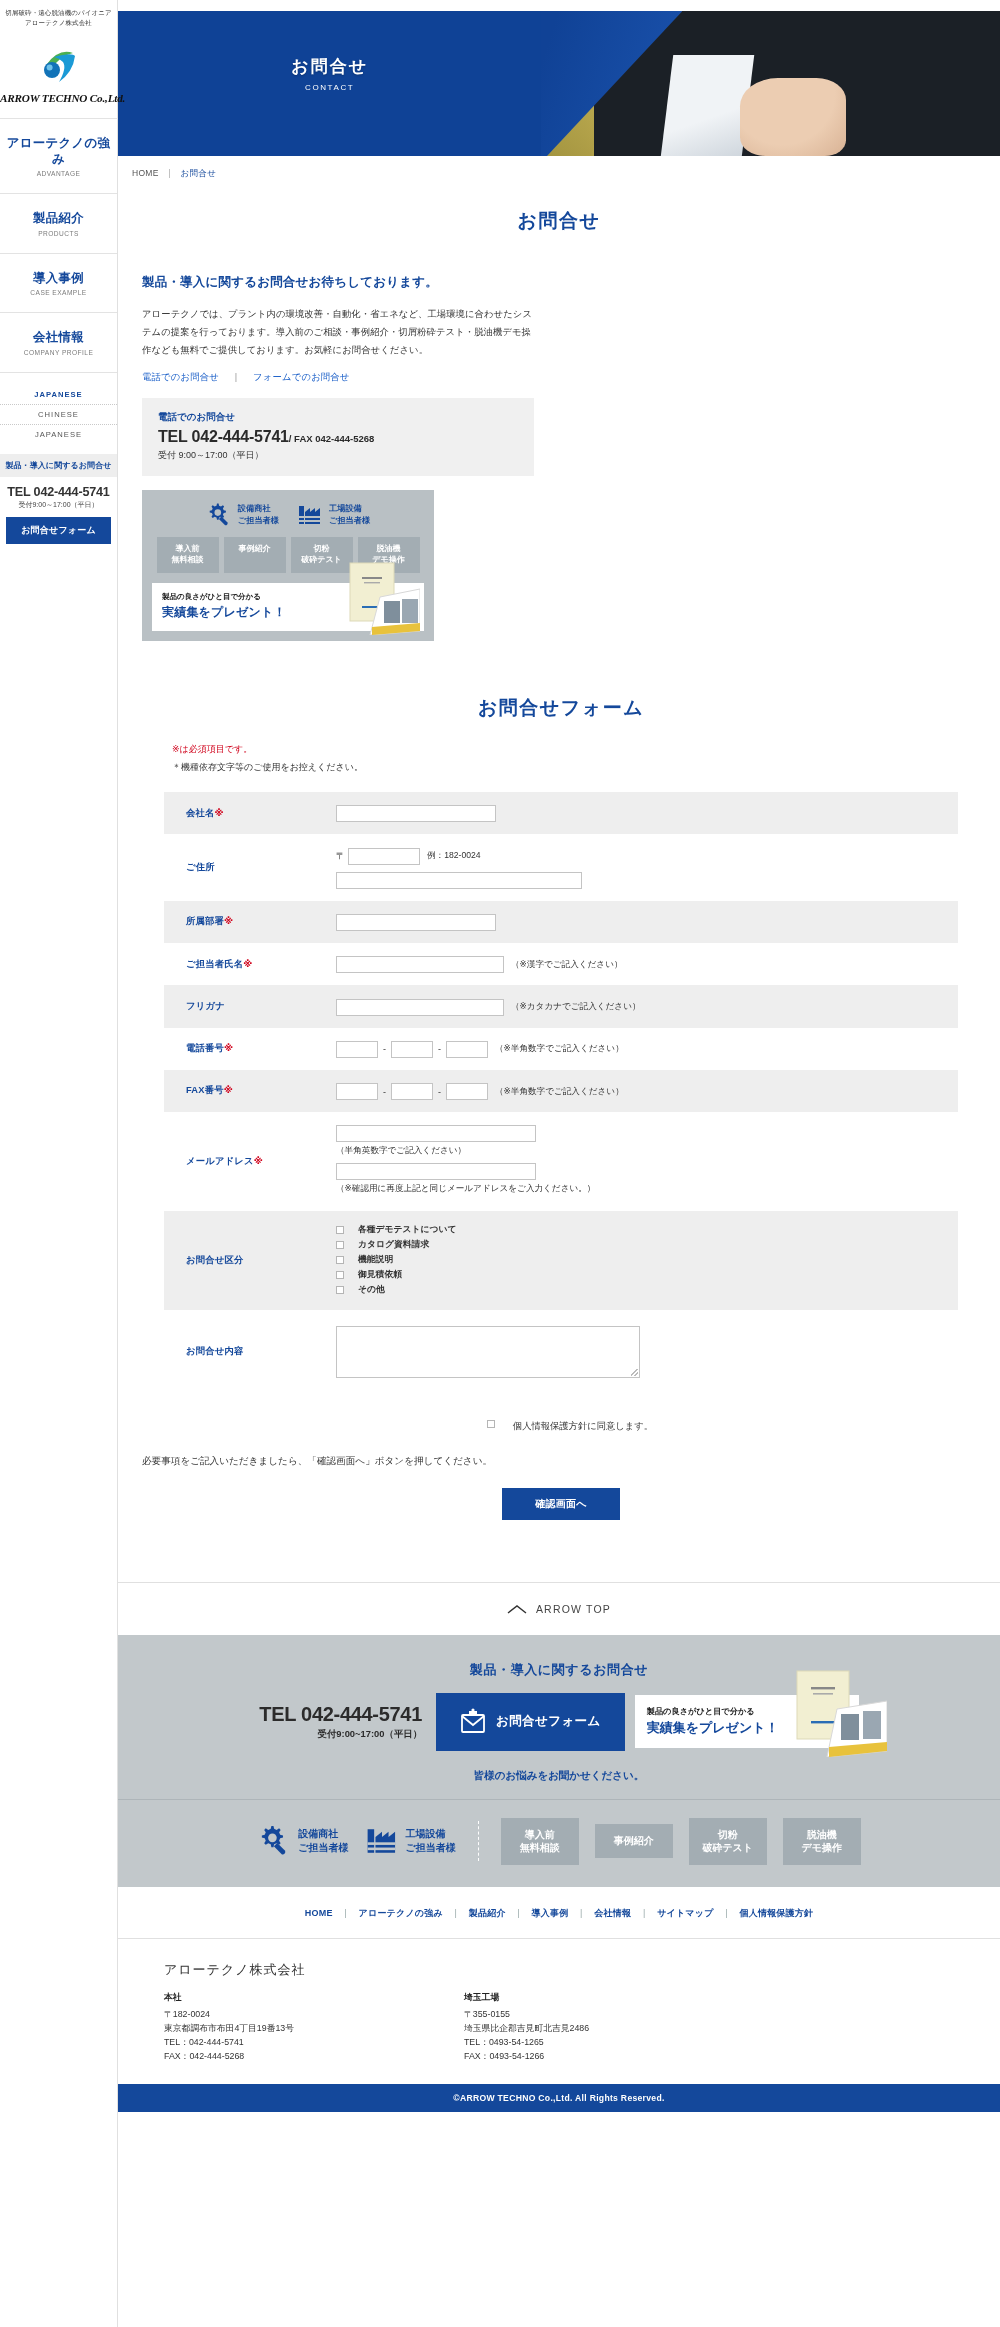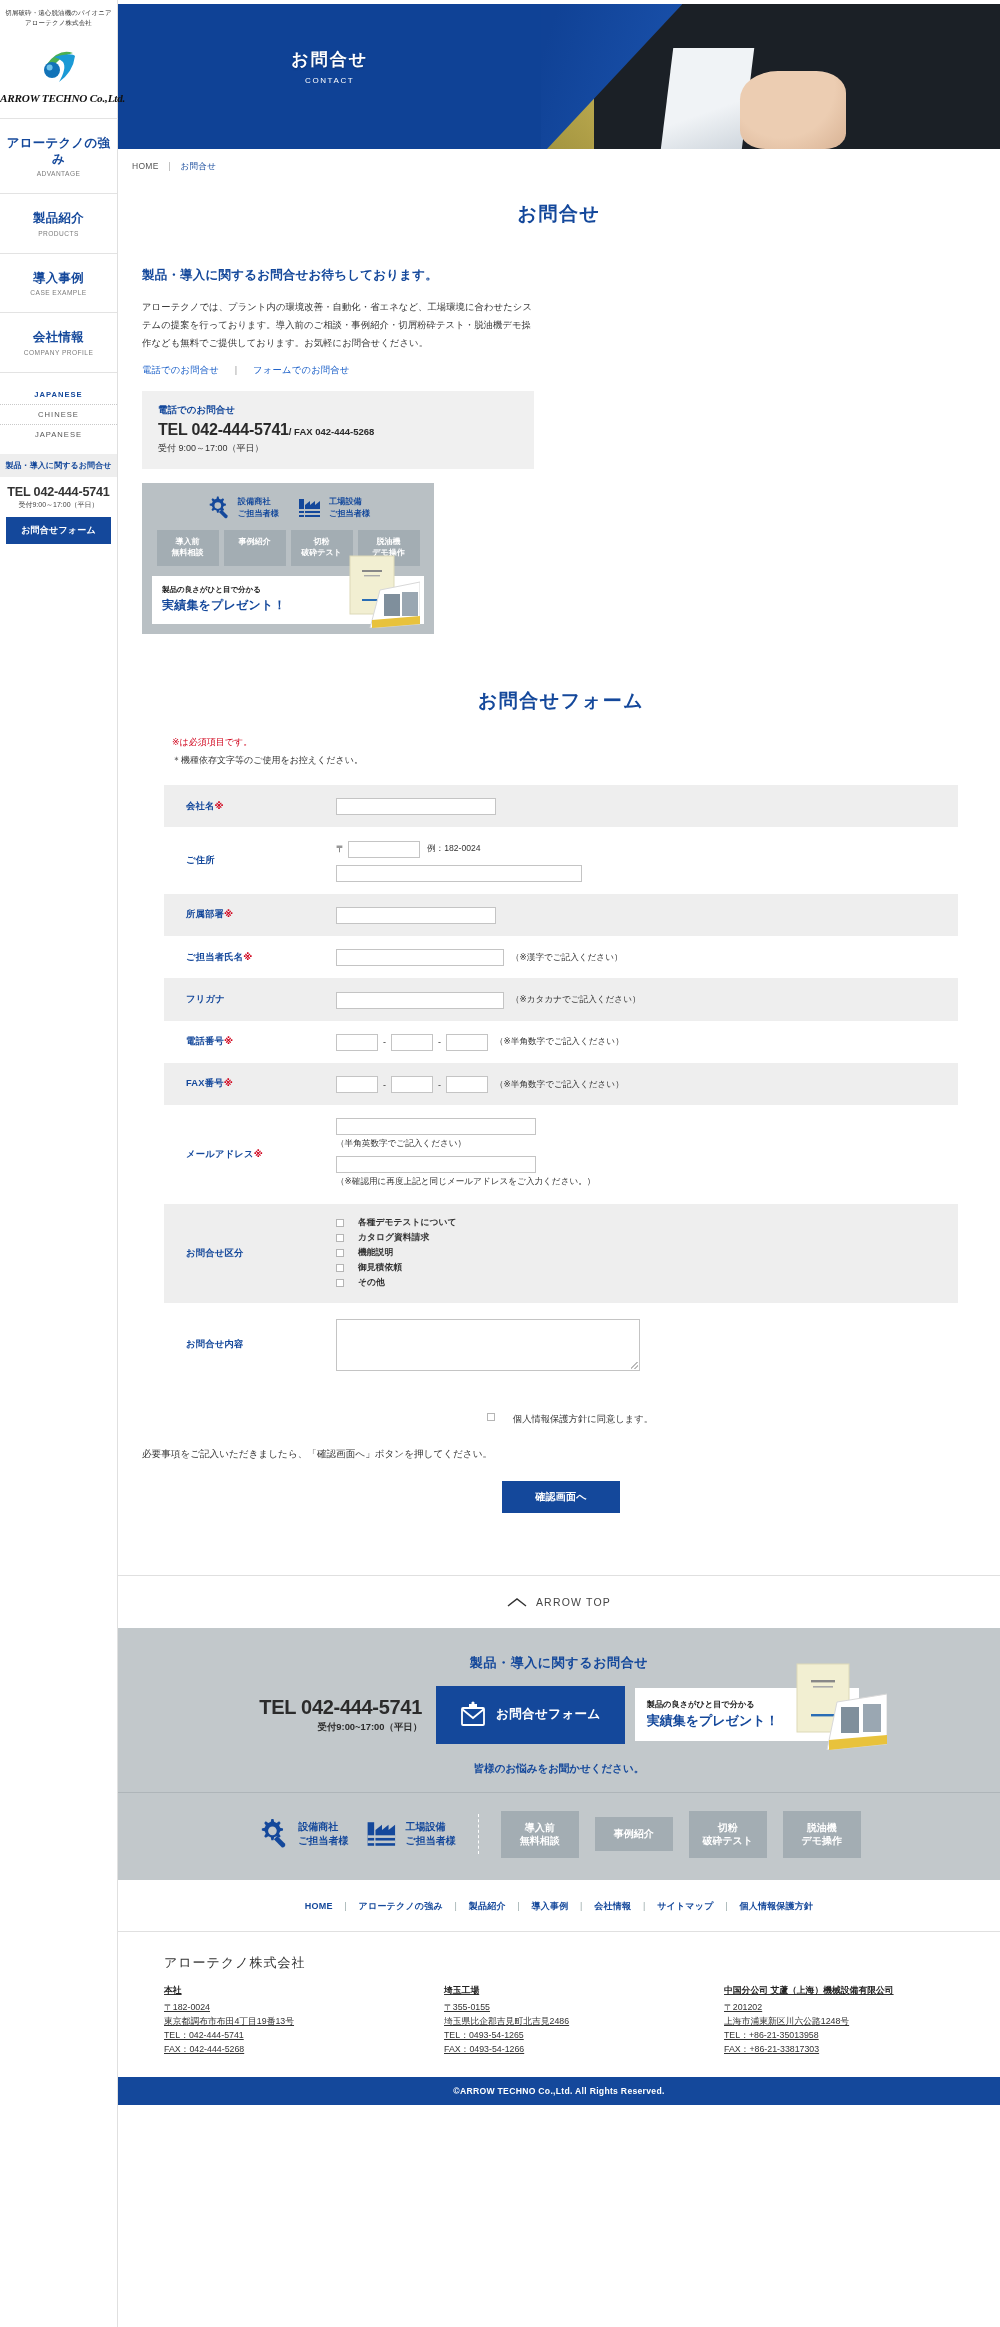--- a/index.html
+++ b/index.html
@@ -101,21 +101,21 @@
     background: #14489b;
     color: #fff;
     font-size: 9px;
     font-weight: bold;
     padding: 7px 0;
     cursor: pointer;
     letter-spacing: .2px;
   }
 
   
-  .main { position: absolute; left: 118px; top: 4px; width: 882px; }
+  .main { position: absolute; left: 118px; top: 11px; width: 882px; }
 
   
   .hero {
     position: relative;
     height: 145px;
     overflow: hidden;
     background: #2b4c6f;
   }
   .hero-photo {
     position: absolute; inset: 0;
@@ -376,21 +376,21 @@
     text-align: center; padding: 20px 0 18px; font-size: 9px;
     color: #14489b; letter-spacing: .2px;
   }
   .footer-nav a { color: #14489b; text-decoration: none; cursor: pointer; font-weight: bold; }
   .footer-nav .sep { color: #9aa; padding: 0 9px; font-weight: normal; }
 
   .footer-info { border-top: 1px solid #e0e0e0; padding: 22px 0 20px 46px; }
   .footer-company {
     font-size: 13px; color: #333; letter-spacing: 1px; padding-bottom: 13px;
   }
-  .addr-row { display: flex; gap: 4px; text-decoration: underline; }
+  .addr-row { display: flex; gap: 4px; }
   .addr-col { width: 296px; }
   .addr-name { font-size: 8.8px; font-weight: bold; color: #222; padding-bottom: 3px; }
   .addr-line { font-size: 8.8px; color: #333; line-height: 1.62; }
 
   .copyright {
     background: #14489b; color: #fff; text-align: center;
     font-size: 8.6px; font-weight: bold; padding: 9px 0; letter-spacing: .3px;
   }
 </style>
 </head>
@@ -778,24 +778,17 @@
         <div class="addr-line">TEL：042-444-5741</div>
         <div class="addr-line">FAX：042-444-5268</div>
       </div>
       <div class="addr-col">
         <div class="addr-name">埼玉工場</div>
         <div class="addr-line">〒355-0155</div>
         <div class="addr-line">埼玉県比企郡吉見町北吉見2486</div>
         <div class="addr-line">TEL：0493-54-1265</div>
         <div class="addr-line">FAX：0493-54-1266</div>
       </div>
-      <div class="addr-col">
-        <div class="addr-name">中国分公司 艾蘆（上海）機械設備有限公司</div>
-        <div class="addr-line">〒201202</div>
-        <div class="addr-line">上海市浦東新区川六公路1248号</div>
-        <div class="addr-line">TEL：+86-21-35013958</div>
-        <div class="addr-line">FAX：+86-21-33817303</div>
-      </div>
     </div>
   </div>
 
   <div class="copyright">©ARROW TECHNO Co.,Ltd. All Rights Reserved.</div>
 </main>
 
 </body></html>

